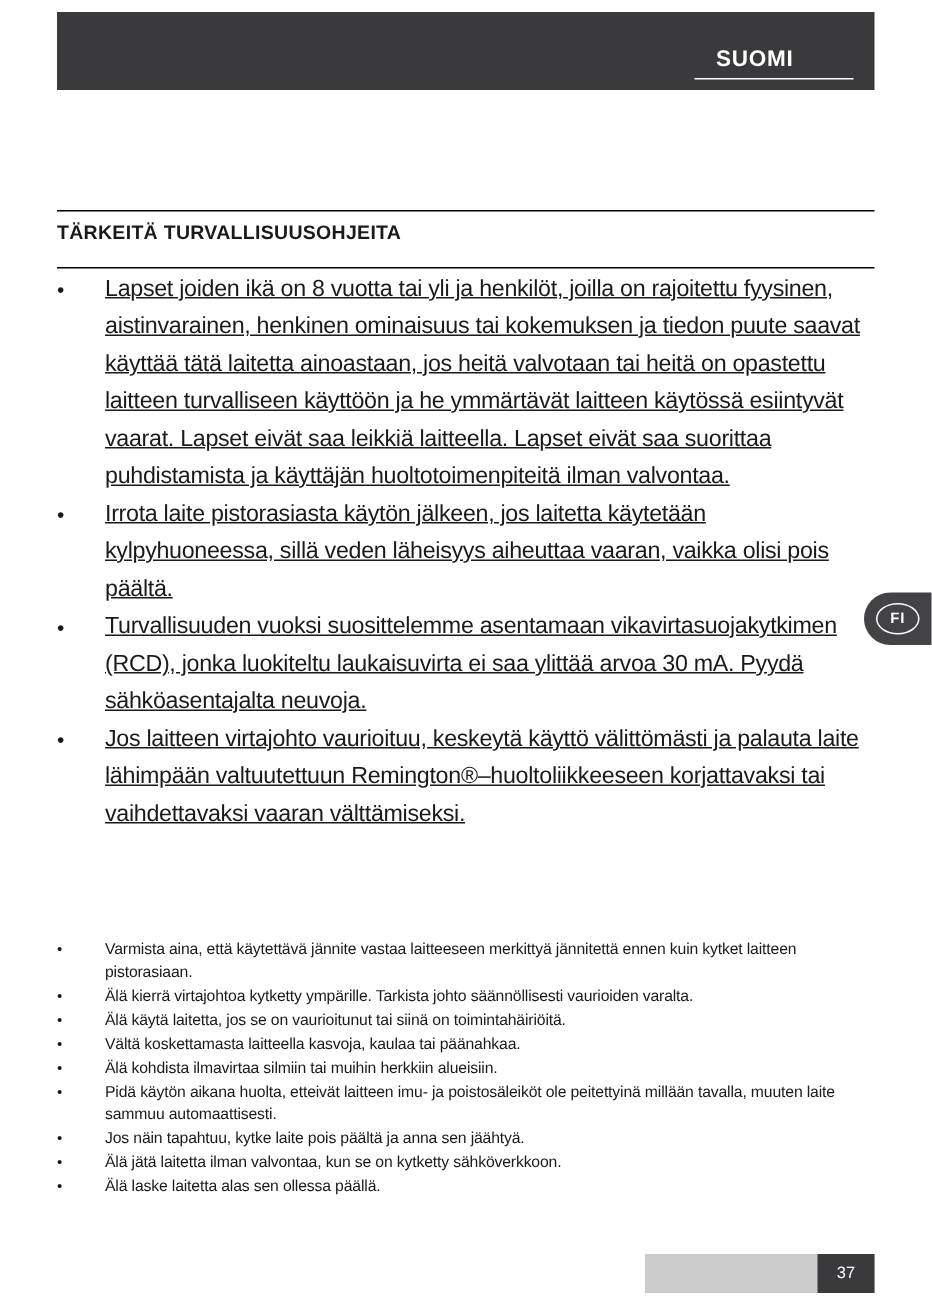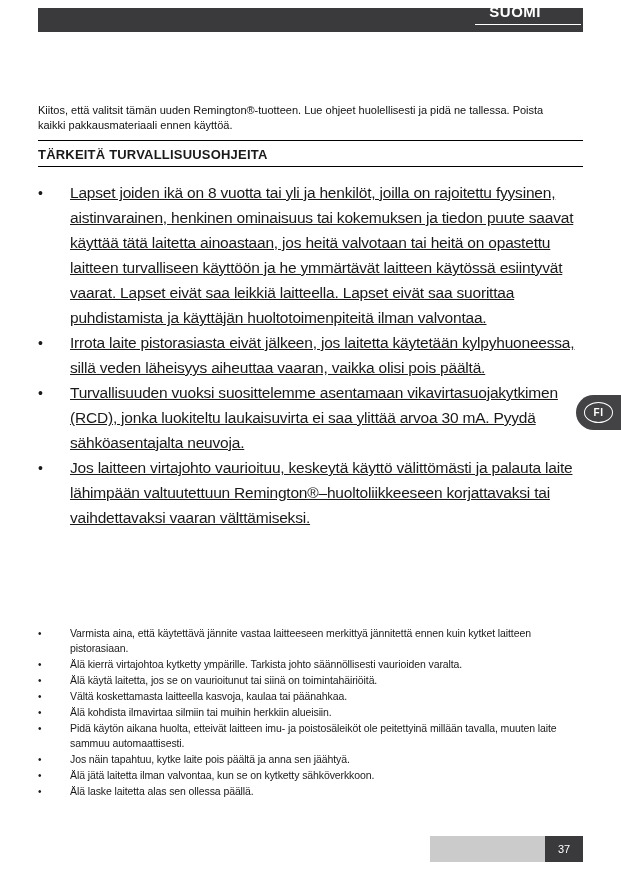--- a/index.html
+++ b/index.html
@@ -10,27 +10,27 @@
     color: #1a1a1a;
     position: relative;
     overflow: hidden;
   }
   .page { position: absolute; inset: 0; }
 
   
   .header-bar {
     position: absolute;
     left: 38px; top: 8px;
-    width: 545px; height: 24px;
+    width: 545px; height: 52px;
     background: #3a3a3c;
     box-sizing: border-box;
     display: flex;
     align-items: flex-end;
     justify-content: flex-end;
-    padding: 0 2px 7px 0;
+    padding: 0 14px 7px 0;
   }
   .header-title {
     color: #ffffff;
     font-size: 15px;
     font-weight: bold;
     letter-spacing: 0.5px;
     border-bottom: 1px solid #ffffff;
     padding: 0 40px 4px 14px;
   }
 
@@ -45,21 +45,21 @@
   }
 
   
   .section-heading {
     position: absolute;
     left: 38px; top: 140px;
     width: 545px;
     border-top: 1px solid #000;
     border-bottom: 1px solid #000;
     box-sizing: border-box;
-    padding: 6px 0 4px 0;
+    padding: 6px 0 16px 0;
     font-size: 13px;
     font-weight: bold;
     letter-spacing: 0.2px;
   }
 
   
   .list-large {
     position: absolute;
     left: 38px; top: 180px;
     width: 545px;
@@ -154,32 +154,31 @@
 </style>
 </head>
 <body>
 
 <div class="page">
 
   <div class="header-bar">
     <span class="header-title">SUOMI</span>
   </div>
 
-  <p class="intro">Kiitos, että valitsit tämän uuden Remington®-tuotteen. Lue ohjeet huolellisesti ja pidä ne tallessa. Poista kaikki pakkausmateriaali ennen käyttöä.</p>
 
   <div class="section-heading">TÄRKEITÄ TURVALLISUUSOHJEITA</div>
 
   <div class="list-large">
     <div class="item">
       <span class="marker">•</span>
       <span class="text">Lapset joiden ikä on 8 vuotta tai yli ja henkilöt, joilla on rajoitettu fyysinen, aistinvarainen, henkinen ominaisuus tai kokemuksen ja tiedon puute saavat käyttää tätä laitetta ainoastaan, jos heitä valvotaan tai heitä on opastettu laitteen turvalliseen käyttöön ja he ymmärtävät laitteen käytössä esiintyvät vaarat. Lapset eivät saa leikkiä laitteella. Lapset eivät saa suorittaa puhdistamista ja käyttäjän huoltotoimenpiteitä ilman valvontaa.</span>
     </div>
     <div class="item">
       <span class="marker">•</span>
-      <span class="text">Irrota laite pistorasiasta eivät jälkeen, jos laitetta käytetään kylpyhuoneessa, sillä veden läheisyys aiheuttaa vaaran, vaikka olisi pois päältä.</span>
+      <span class="text">Irrota laite pistorasiasta käytön jälkeen, jos laitetta käytetään kylpyhuoneessa, sillä veden läheisyys aiheuttaa vaaran, vaikka olisi pois päältä.</span>
     </div>
     <div class="item">
       <span class="marker">•</span>
       <span class="text">Turvallisuuden vuoksi suosittelemme asentamaan vikavirtasuojakytkimen (RCD), jonka luokiteltu laukaisuvirta ei saa ylittää arvoa 30 mA. Pyydä sähköasentajalta neuvoja.</span>
     </div>
     <div class="item">
       <span class="marker">•</span>
       <span class="text">Jos laitteen virtajohto vaurioituu, keskeytä käyttö välittömästi ja palauta laite lähimpään valtuutettuun Remington®–huoltoliikkeeseen korjattavaksi tai vaihdettavaksi vaaran välttämiseksi.</span>
     </div>
   </div>

